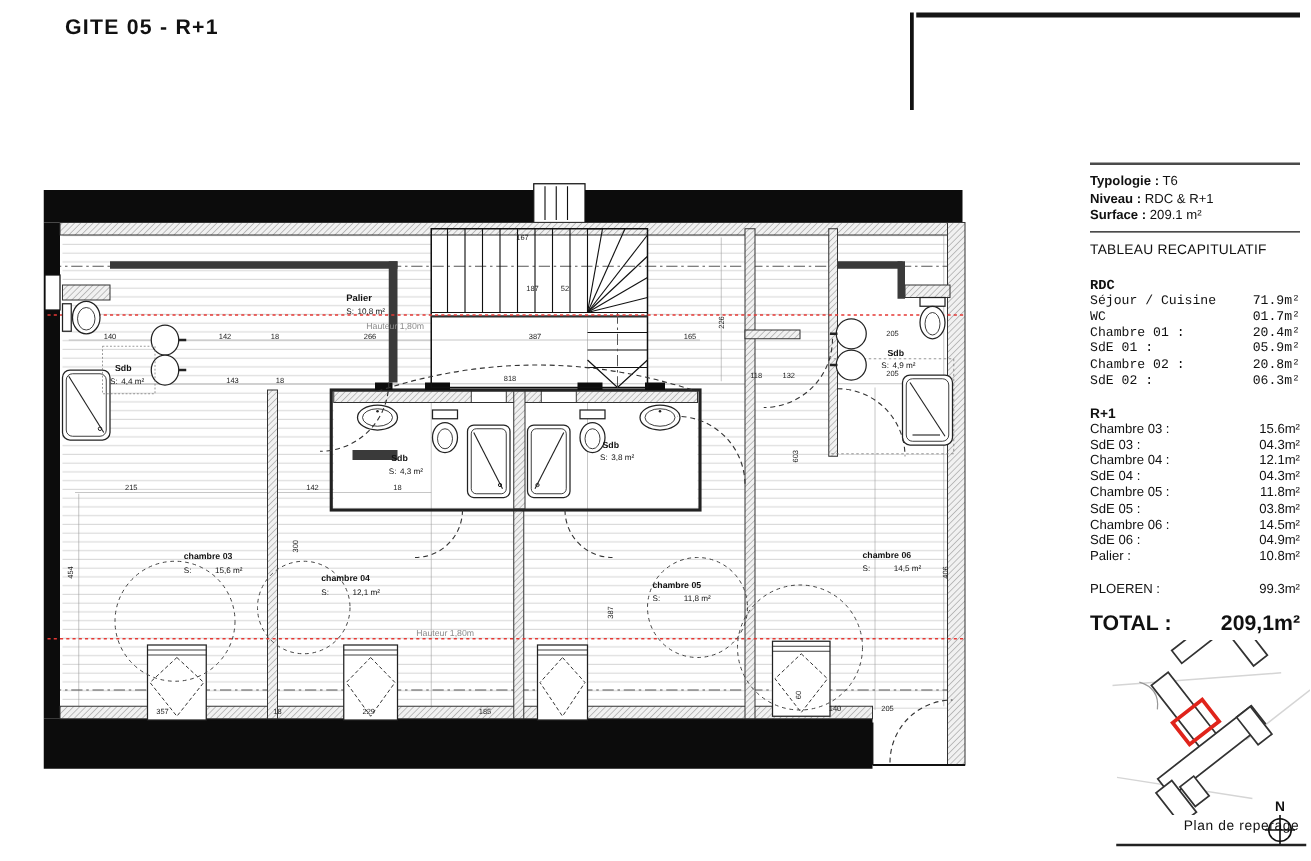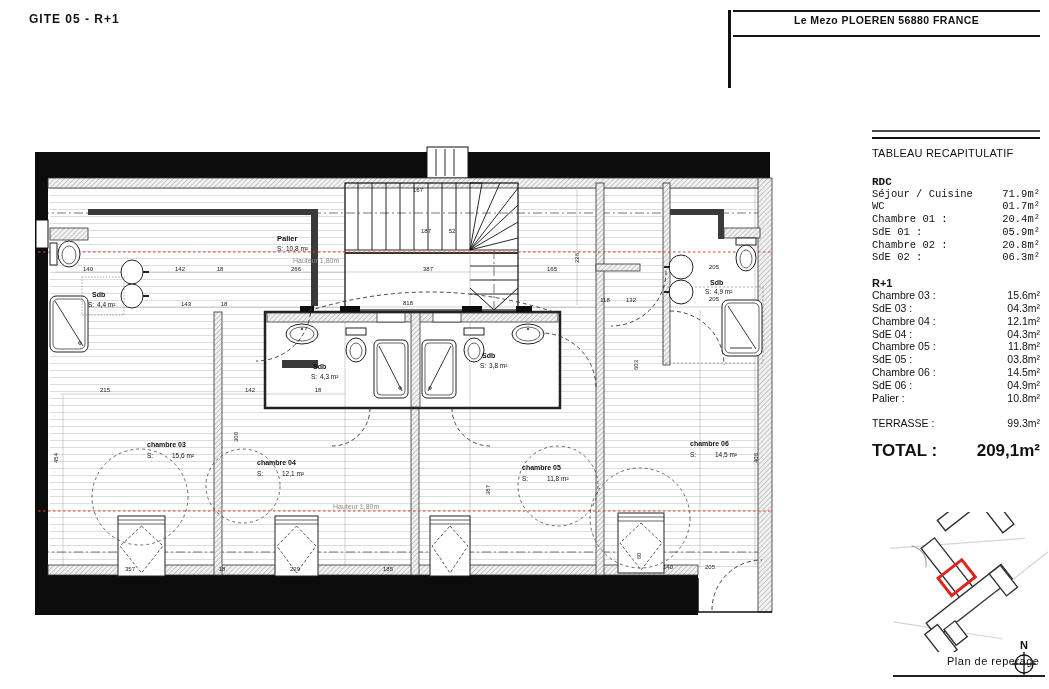--- a/index.html
+++ b/index.html
@@ -1,19 +1,19 @@
 <!DOCTYPE html>
 <html><head>
 <meta charset="utf-8">
 <style>
   html,body{margin:0;padding:0;background:#fff;}
   body{width:1049px;height:689px;position:relative;overflow:hidden;
        font-family:"Liberation Sans",sans-serif;color:#111;}
   .abs{position:absolute;}
-  .page-title{left:29px;top:12px;font-size:12px;font-weight:600;letter-spacing:1px;text-align:right;}
+  .page-title{left:52px;top:12px;font-size:17px;font-weight:600;letter-spacing:1px;text-align:right;}
   .header-divider{left:728px;top:10px;width:3px;height:78px;background:#111;}
   .header{left:733px;top:10px;width:307px;text-align:center;}
   .header .hr{height:2px;background:#161616;}
   .header-title{font-size:19px;font-weight:700;letter-spacing:.5px;margin-top:11px;}
   .header-subtitle{font-size:10.5px;font-weight:600;letter-spacing:.4px;margin-top:2px;margin-bottom:9px;}
   .sidebar{left:872px;top:130px;width:168px;font-size:10.5px;}
   .sb-hr1{height:2px;background:#4a4a4a;}
   .sb-hr2{height:1.5px;background:#111;margin-top:5px;}
   .info{margin-top:7px;line-height:13.5px;}
   .info b{font-weight:700;}
@@ -49,21 +49,20 @@
   .kp-light{stroke:#d5d5d5;stroke-width:1.2;fill:none;}
 </style>
 </head>
 <body>
 
 <div class="abs page-title">GITE 05 - R+1</div>
 
 <div class="abs header-divider"></div>
 <div class="abs header">
   <div class="hr"></div>
-  <div class="header-subtitle">Le Mezo PLOEREN 56880 FRANCE</div>
   <div class="hr"></div>
 </div>
 
 <svg class="abs" style="left:0;top:0" width="1049" height="689" viewBox="0 0 1049 689">
   <defs>
     <pattern id="floorlines" width="8" height="7" patternUnits="userSpaceOnUse">
       <line x1="0" y1="6.5" x2="8" y2="6.5" stroke="#cfcfcf" stroke-width="0.7"></line>
     </pattern>
     <pattern id="hatch" width="3.5" height="3.5" patternUnits="userSpaceOnUse" patternTransform="rotate(45)">
       <rect width="3.5" height="3.5" fill="#f1f1f1"></rect>
@@ -353,20 +352,25 @@
     <text class="rarea" x="690" y="457">S:</text>
     <text class="rarea" x="715" y="457">14,5 m²</text>
 
     <text class="haut" x="293" y="263">Hauteur 1,80m</text>
     <text class="haut" x="333" y="509">Hauteur 1,80m</text>
   </g>
 </svg>
 
 <aside class="abs sidebar">
   <div class="sb-hr1"></div>
+  <div class="info">
+    <div><b>Typologie :</b> <span>T6</span></div>
+    <div><b>Niveau :</b> <span>RDC &amp; R+1</span></div>
+    <div><b>Surface :</b> <span>209.1 m²</span></div>
+  </div>
   <div class="sb-hr2"></div>
   <div class="table-title">TABLEAU RECAPITULATIF</div>
 
   <div class="sect first">
     <div class="sect-title">RDC</div>
     <div class="row">
         <span>Séjour / Cuisine</span>
         <span class="v">71.9m²</span>
       </div>
     <div class="row">
@@ -425,21 +429,21 @@
         <span>SdE 06 :</span>
         <span class="v">04.9m²</span>
       </div>
     <div class="row">
         <span>Palier :</span>
         <span class="v">10.8m²</span>
       </div>
   </div>
 
   <div class="row terrasse">
-    <span>TERRASSE :</span>
+    <span>PLOEREN :</span>
     <span class="v">99.3m²</span>
   </div>
   <div class="row total">
     <span>TOTAL :</span>
     <span class="v">209,1m²</span>
   </div>
 </aside>
 
 <svg class="abs" style="left:890px;top:512px" width="158" height="140" viewBox="0 0 158 140">
   <g transform="rotate(-38 79 70)">

